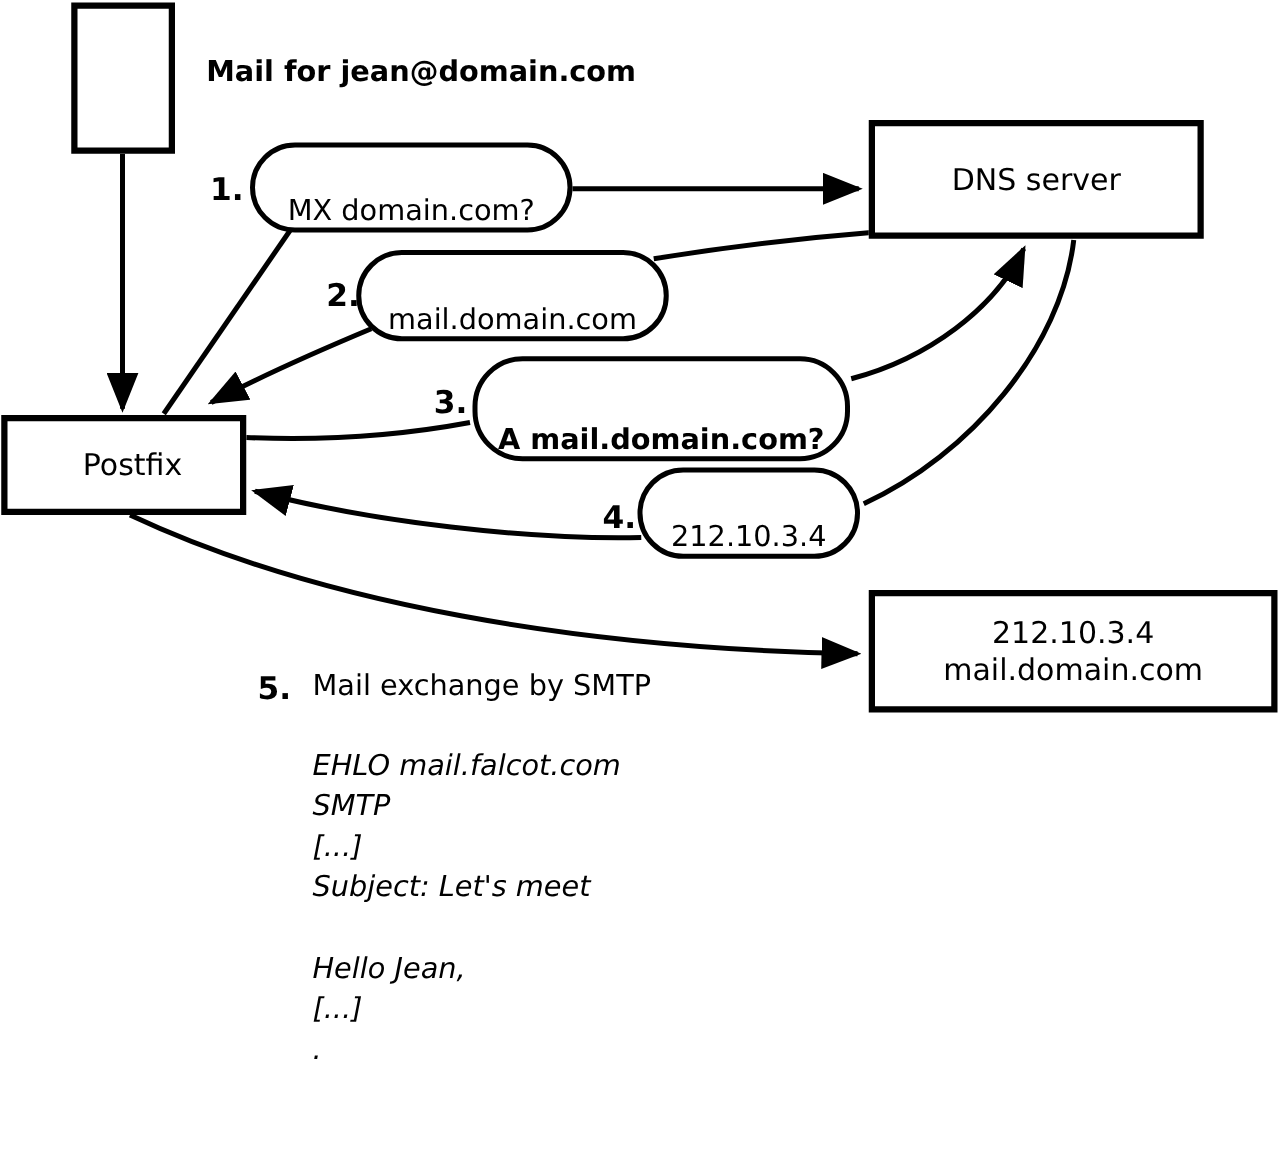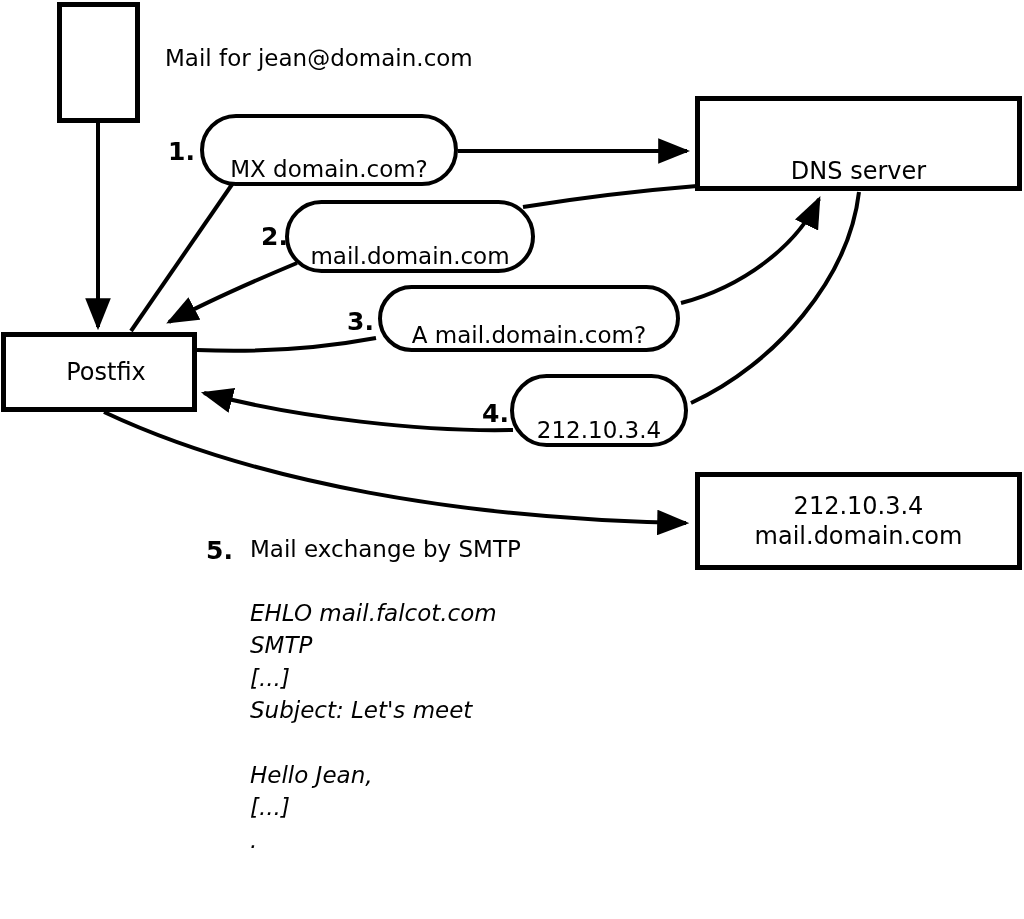--- a/index.html
+++ b/index.html
@@ -47,21 +47,21 @@
   }
   .stepnum {
     position: absolute;
     font-size: 25px;
     font-weight: bold;
   }
   .note {
     position: absolute;
     left: 165px; top: 45px;
     font-size: 23px;
-    font-weight: normal;
+    font-weight: bold;
   }
   .step5-label {
     position: absolute;
     left: 250px; top: 536px;
     font-size: 23px;
   }
   .smtp {
     position: absolute;
     left: 250px; top: 597px;
     font-size: 23px;
@@ -97,41 +97,41 @@
   </svg>
 
   <div class="box" style="left:57px; top:2px; width:83px; height:121px;"></div>
 
   <div class="note">Mail for jean@domain.com</div>
 
   <div class="box" style="left:1px; top:332px; width:196px; height:80px;padding-left:14px;">
     <span>Postfix</span>
   </div>
 
-  <div class="box" style="left:695px; top:96px; width:327px; height:95px;justify-content:flex-end;">
+  <div class="box" style="left:695px; top:96px; width:268px; height:95px;">
     <span>DNS server</span>
   </div>
 
   <div class="box" style="left:695px; top:472px; width:327px; height:98px;">
     <span>212.10.3.4</span>
     <span>mail.domain.com</span>
   </div>
 
   <div class="stepnum" style="left:168px; top:137px;">1.</div>
   <div class="pill" style="left:200px; top:114px; width:258px; height:72px;">
     <span>MX domain.com?</span>
   </div>
 
   <div class="stepnum" style="left:261px; top:222px;">2.</div>
   <div class="pill" style="left:285px; top:200px; width:250px; height:73px;">
     <span>mail.domain.com</span>
   </div>
 
   <div class="stepnum" style="left:347px; top:307px;">3.</div>
-  <div class="pill" style="left:378px; top:285px; width:302px; height:67px;">
+  <div class="pill" style="left:378px; top:285px; width:302px; height:84px;font-weight:bold;">
     <span>A mail.domain.com?</span>
   </div>
 
   <div class="stepnum" style="left:482px; top:399px;">4.</div>
   <div class="pill" style="left:510px; top:374px; width:178px; height:73px;">
     <span>212.10.3.4</span>
   </div>
 
   <div class="stepnum" style="left:206px; top:536px;">5.</div>
   <div class="step5-label">Mail exchange by SMTP</div>

